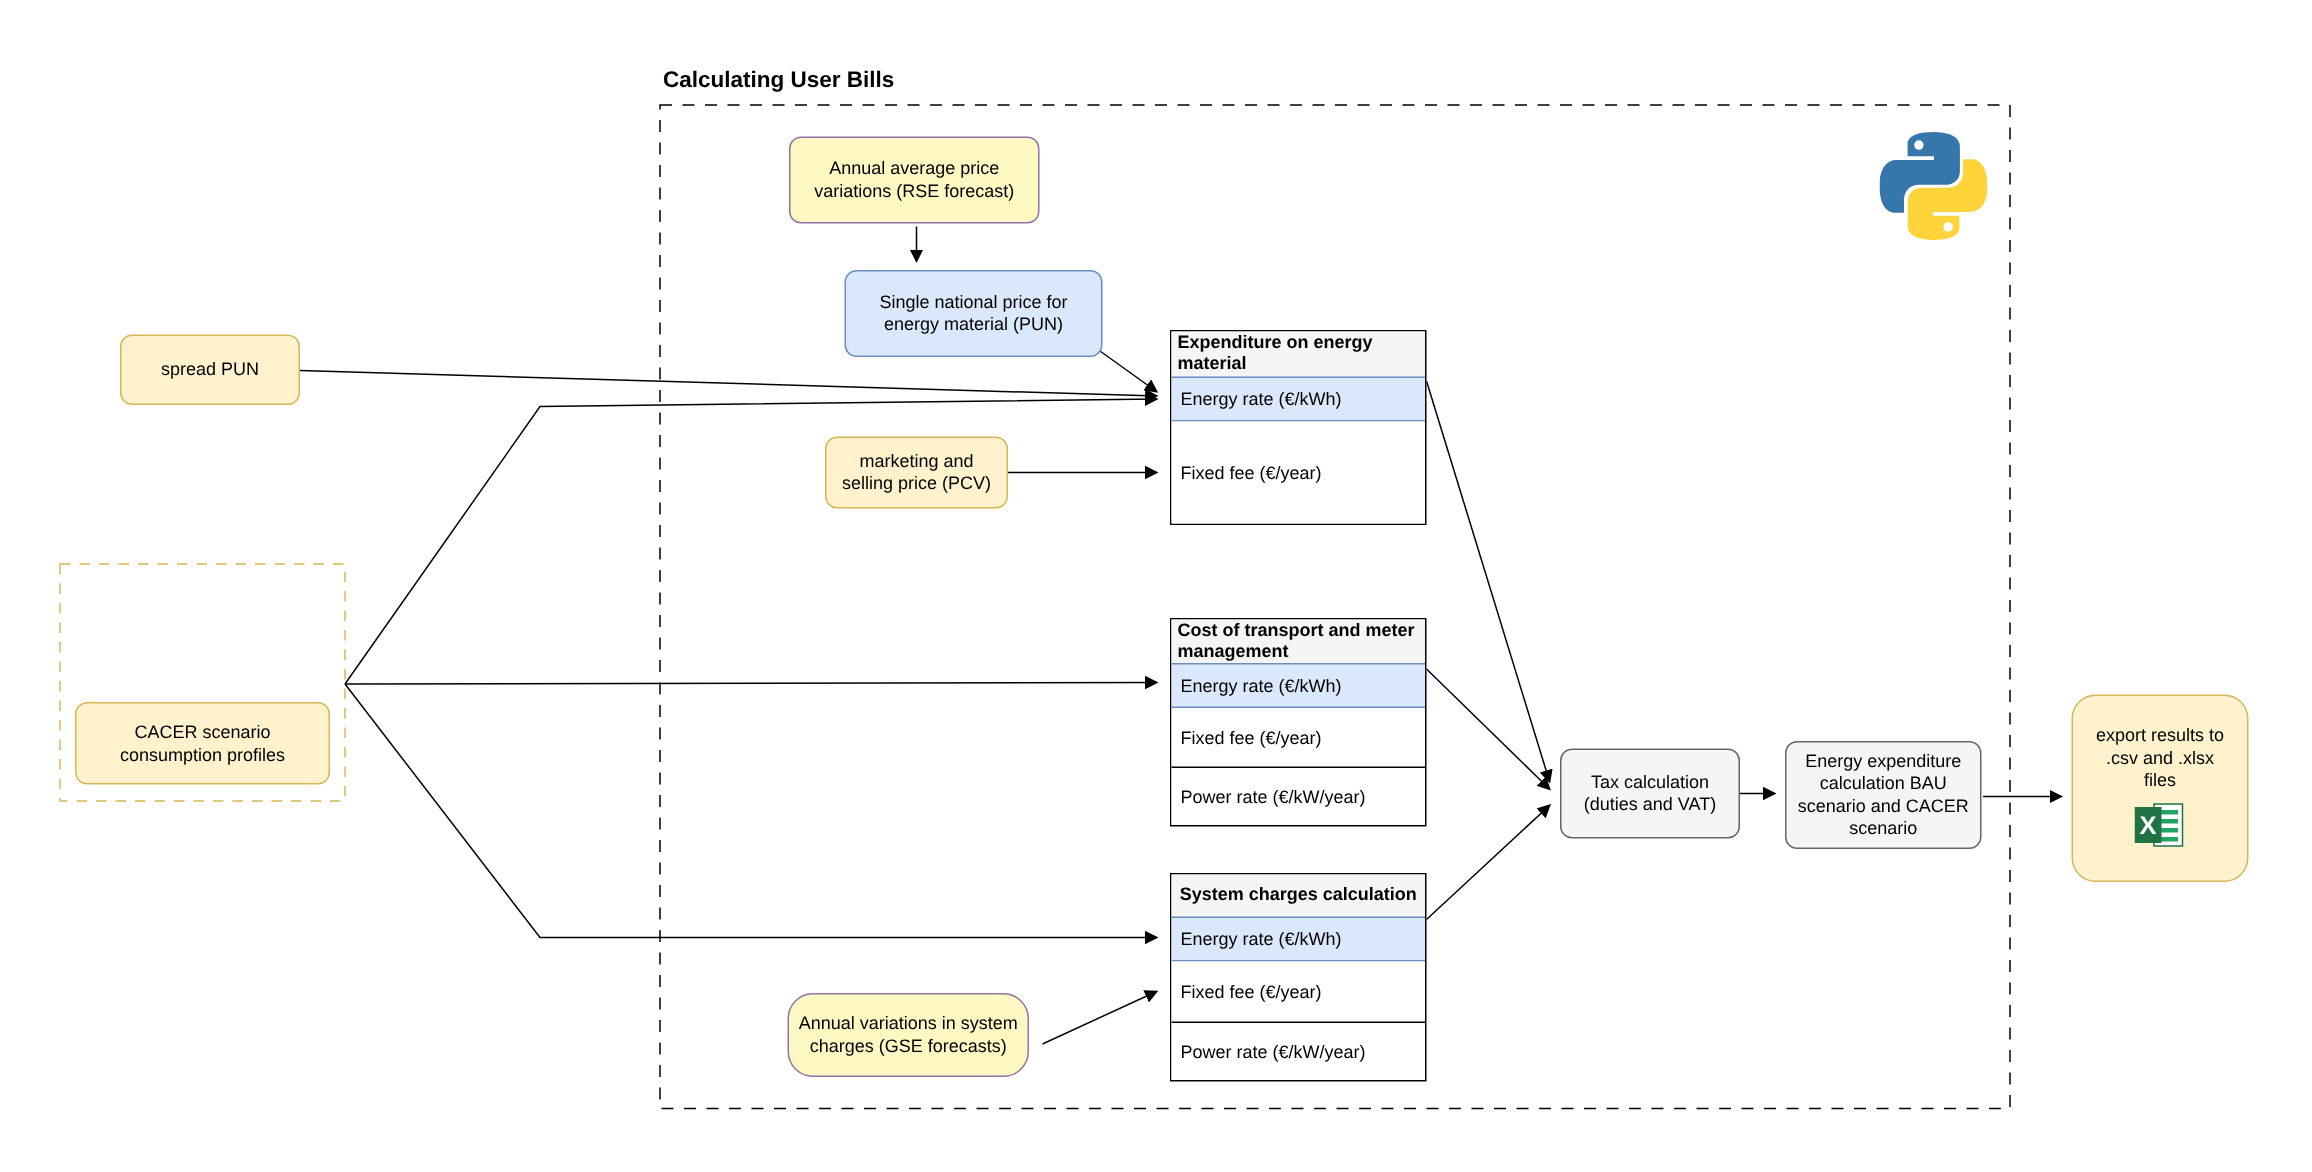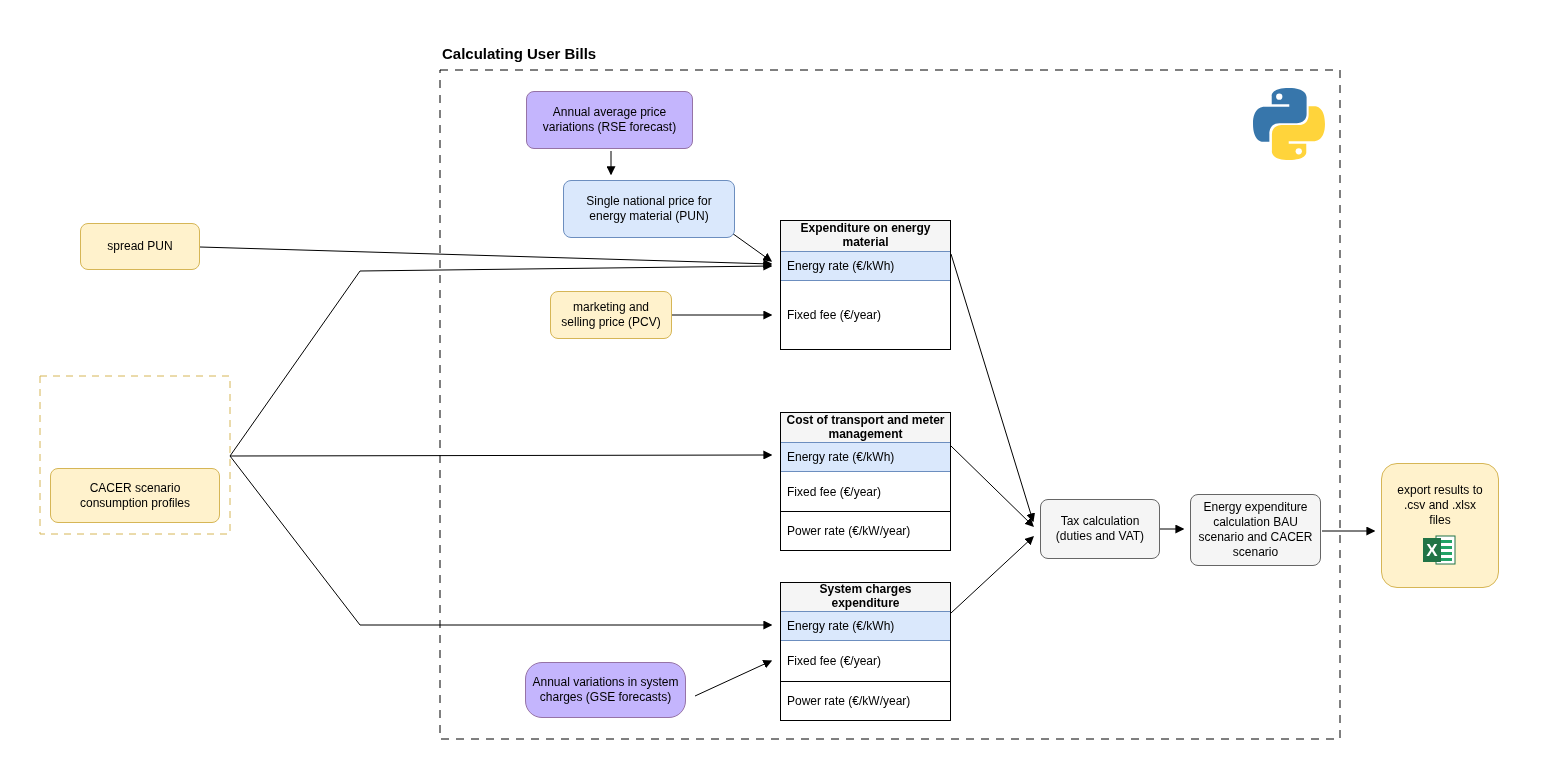--- a/index.html
+++ b/index.html
@@ -10,30 +10,30 @@
   .edges{position:absolute;left:0;top:0;z-index:1;}
   .title{
     position:absolute;left:442px;top:45px;font-size:15px;font-weight:bold;z-index:2;
   }
   .node{
     position:absolute;z-index:2;display:flex;align-items:center;justify-content:center;
     text-align:center;font-size:12px;line-height:1.25;box-sizing:border-box;
     padding:4px 6px;border-radius:8px;background:#fff;border:1px solid #000;
   }
   .yellow{background:#FFF2CC;border:1px solid #D6B656;}
-  .purple{background:#c4b5fd;border:1px solid #9673A6;}
+  .purple{background:#fef9c3;border:1px solid #9673A6;}
   .blue{background:#DAE8FC;border:1px solid #6C8EBF;margin-left:38px;}
   .gray{background:#F5F5F5;border:1px solid #666666;align-items:center;}
   .dtable{
     position:absolute;z-index:2;width:171px;background:#ffffff;
     border:1px solid #000;box-sizing:border-box;font-size:12px;
   }
   .thead{
     background:#F5F5F5;font-weight:bold;display:flex;align-items:center;justify-content:center;
-    text-align:center;box-sizing:border-box;padding:1px 4px;line-height:1.15;
+    box-sizing:border-box;padding:1px 4px;line-height:1.15;
   }
   .trow{
     display:flex;align-items:center;box-sizing:border-box;padding-left:6px;
     border-top:1px solid #000;background:#fff;
   }
   .trow.hl{background:#DAE8FC;border-top:1px solid #6C8EBF;border-bottom:1px solid #6C8EBF;}
   .trow.hl + .trow{border-top:none;}
   .export-node{
     flex-direction:column;gap:7px;border-radius:16px;padding:10px;align-items:center;
   }
@@ -111,21 +111,21 @@
   </div>
 
   <div class="dtable" style="left:780px;top:412px;">
     <div class="thead" style="height:29px;">Cost of transport and meter management</div>
     <div class="trow hl" style="height:30px;">Energy rate (€/kWh)</div>
     <div class="trow" style="height:39px;">Fixed fee (€/year)</div>
     <div class="trow" style="height:39px;">Power rate (€/kW/year)</div>
   </div>
 
   <div class="dtable" style="left:780px;top:582px;">
-    <div class="thead" style="height:28px;">System charges expenditure</div>
+    <div class="thead" style="height:28px;">System charges calculation</div>
     <div class="trow hl" style="height:30px;">Energy rate (€/kWh)</div>
     <div class="trow" style="height:40px;">Fixed fee (€/year)</div>
     <div class="trow" style="height:39px;">Power rate (€/kW/year)</div>
   </div>
 
   <div class="node gray" style="left:1040px;top:499px;width:120px;height:60px;">
     <span>Tax calculation (duties and VAT)</span>
   </div>
 
   <div class="node gray" style="left:1190px;top:494px;width:131px;height:72px;">

